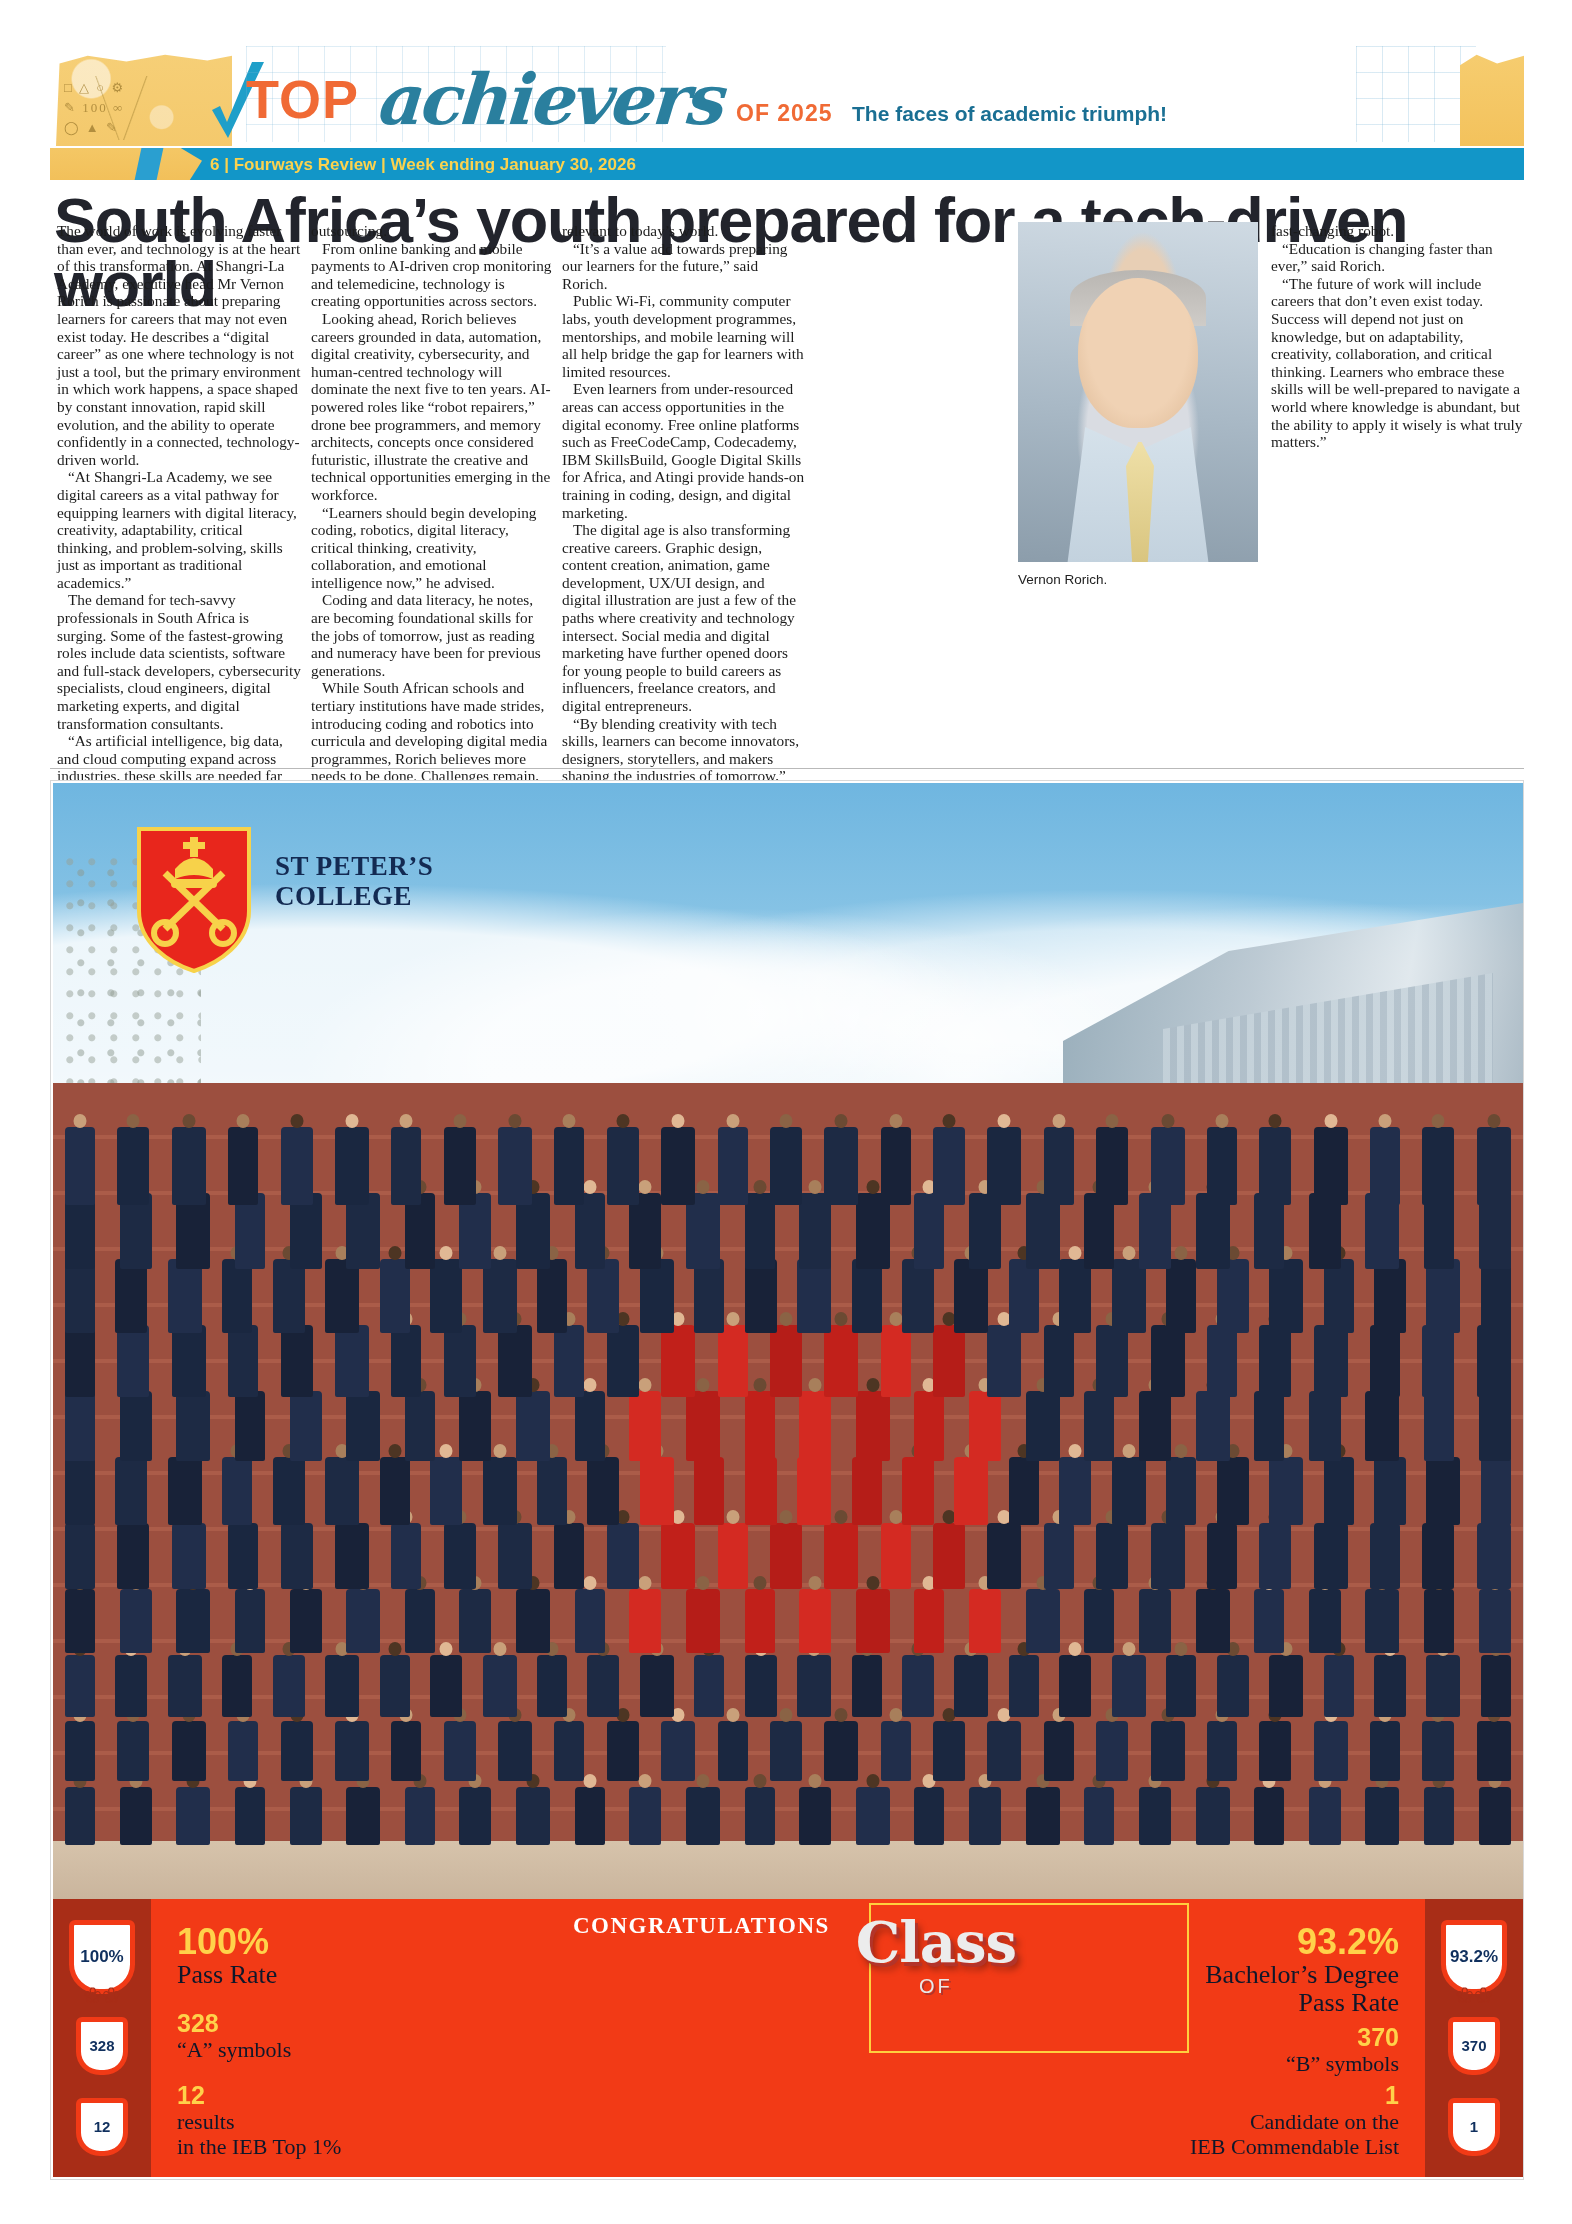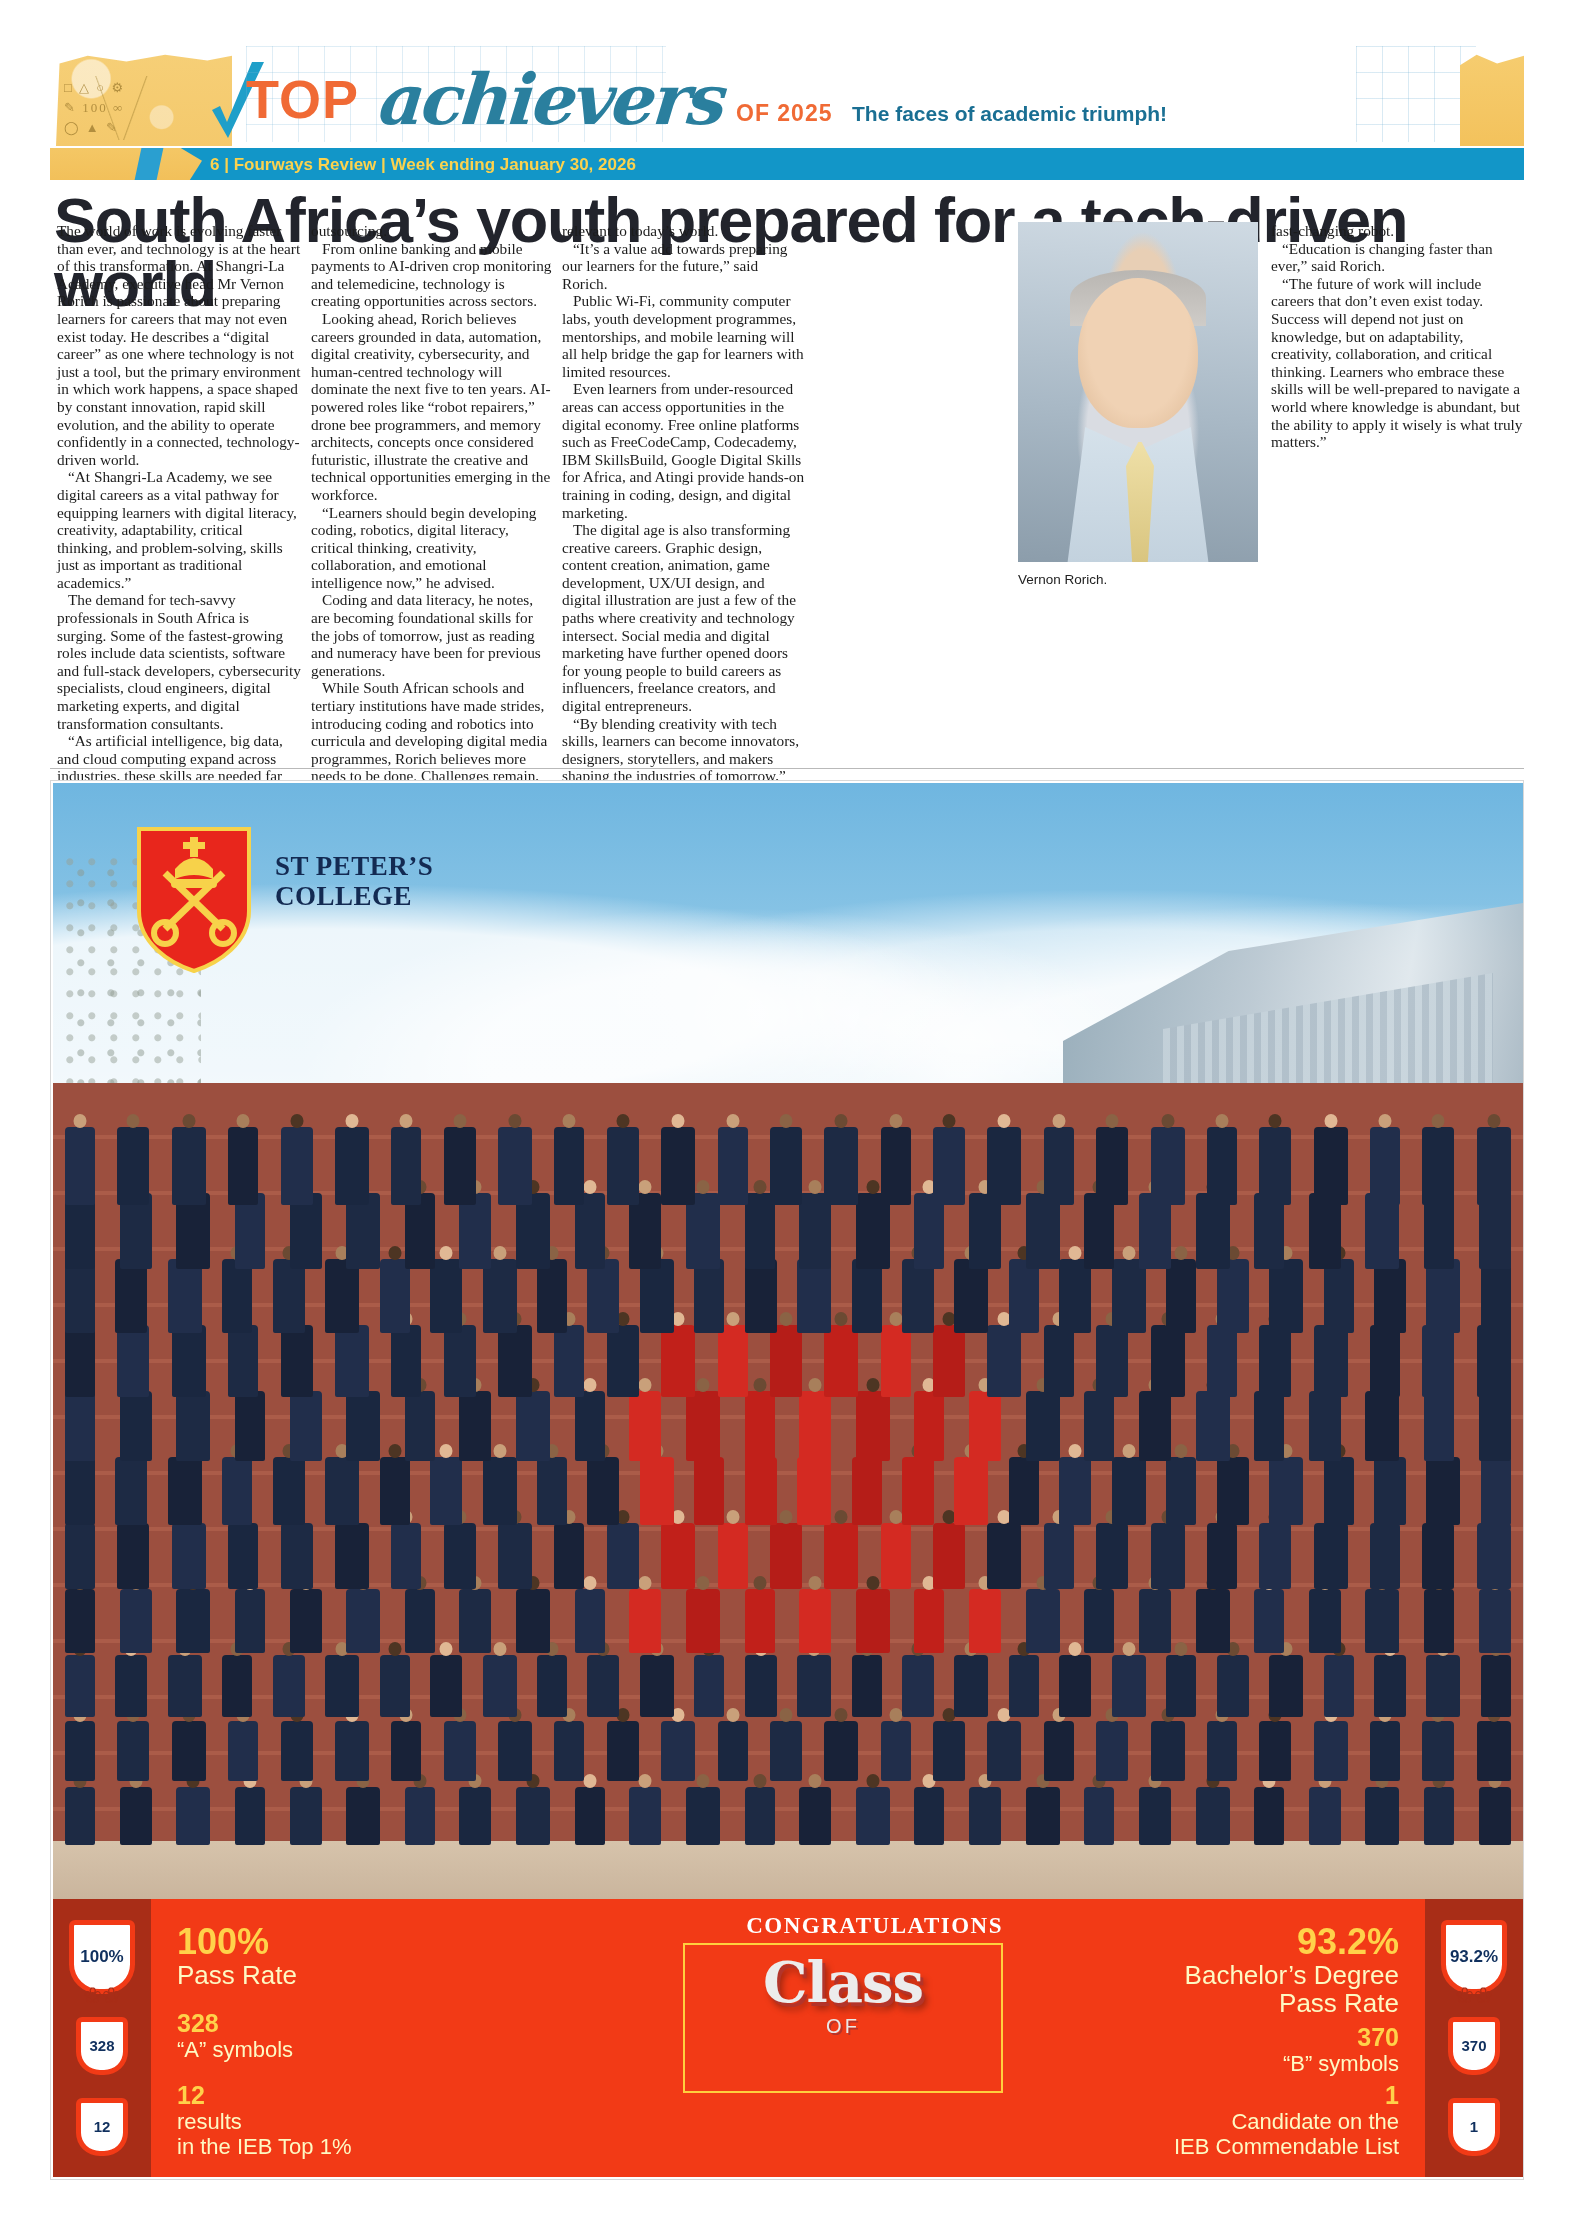--- a/index.html
+++ b/index.html
@@ -325,27 +325,27 @@
     display: flex; flex-direction: column; justify-content: space-between;
   }
   .stats-col.right { text-align: right; }
   .stat-num {
     font-family: "Liberation Sans", sans-serif;
     font-weight: 700; color: #ffd24a;
   }
   .stat-num.big { font-size: 36px; line-height: 38px; }
   .stat-num.mid { font-size: 25px; line-height: 27px; }
   .stat-lbl {
-    font-family: Liberation Sans, sans-serif;
-    color: #fef9c3; font-size: 26px; line-height: 28px;
+    font-family: Liberation Serif, serif;
+    color: #0f172a; font-size: 26px; line-height: 28px;
   }
   .stat-lbl.sm { font-size: 22px; line-height: 25px; }
   .stats-center {
     width: 430px; position: relative;
-    display: flex; flex-direction: column; align-items: flex-end;
+    display: flex; flex-direction: row; align-items: flex-start; gap: 39px;
   }
   .congrats {
     margin-top: 14px;
     font-family: "Liberation Serif", serif;
     font-weight: 700; font-size: 23px; letter-spacing: 1.5px;
     color: #fff;
   }
   .class-box {
     position: relative; margin-top: 4px;
     width: 320px; height: 196px;

